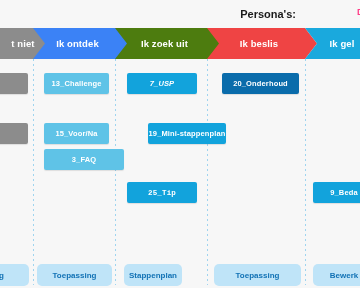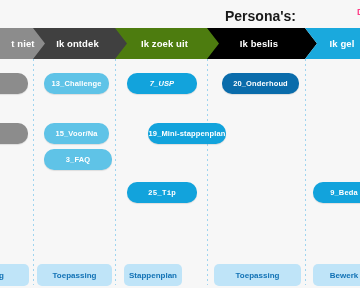--- a/index.html
+++ b/index.html
@@ -12,21 +12,21 @@
 
   
   .header{position:absolute;left:0;top:0;width:360px;height:28px;}
   .hdr-title{
     position:absolute;left:-22px;top:6px;
     font-size:11px;font-weight:bold;color:#ff4d8d;
     white-space:nowrap;background:#f7f7f7;padding:1px 3px;
   }
   .hdr-personas-label{
     position:absolute;right:62px;top:7px;
-    font-size:14px;font-weight:bold;color:#1a1a1a;white-space:nowrap;
+    font-size:11px;font-weight:bold;color:#1a1a1a;white-space:nowrap;
     background:#f7f7f7;padding:1px 2px;
   }
   .hdr-personas-value{
     position:absolute;right:-14px;top:7px;
     font-size:9px;font-weight:bold;color:#ff3d87;white-space:nowrap;
   }
 
   
   .stages{position:absolute;left:0;top:28px;width:360px;height:31px;}
   .chev{
@@ -41,21 +41,21 @@
 
   
   .divider{
     position:absolute;top:59px;width:1px;height:226px;
     background-image:linear-gradient(to bottom,#9fd4ef 0px,#9fd4ef 2px,rgba(0,0,0,0) 2px,rgba(0,0,0,0) 5px);
     background-size:1px 5px;background-repeat:repeat-y;
   }
 
   
   .card{
-    position:absolute;height:21px;border-radius:10px;
+    position:absolute;height:21px;border-radius:2px;
     display:flex;align-items:center;justify-content:center;
     color:#ffffff;font-size:7.5px;font-weight:bold;
     white-space:nowrap;letter-spacing:.15px;
     box-shadow:0 1px 1px rgba(0,0,0,.10);
     overflow:hidden;
   }
 
   
   .pill{
     position:absolute;height:22px;border-radius:5px;
@@ -74,27 +74,27 @@
 <div class="header">
   <div class="hdr-title">...m</div>
   <div class="hdr-personas-label">Persona's:</div>
   <div class="hdr-personas-value">Doe</div>
 </div>
 
 <div class="stages" id="stages-root">
     <div class="chev first" style="left: -24px; width: 100px; background: rgb(140, 140, 140);">
       <span>t niet</span>
     </div>
-    <div class="chev" style="left: 33px; width: 95px; background: #404040;">
+    <div class="chev" style="left: 33px; width: 95px; background: #3b82f6;">
       <span>Ik ontdek</span>
     </div>
     <div class="chev" style="left: 115px; width: 105px; background: #4d7c0f;">
       <span>Ik zoek uit</span>
     </div>
-    <div class="chev" style="left: 207px; width: 110px; background: #000000;">
+    <div class="chev" style="left: 207px; width: 110px; background: #ef4444;">
       <span>Ik beslis</span>
     </div>
     <div class="chev" style="left: 305px; width: 80px; background: rgb(26, 169, 221);">
       <span>Ik gel</span>
     </div>
   </div>
 
 <div id="dividers-root">
     <div class="divider" style="left: 33px;"></div>
     <div class="divider" style="left: 115px;"></div>
@@ -117,21 +117,21 @@
     </div>
     <div class="card" style="left: -20px; top: 123px; width: 48px; background: rgb(140, 140, 140);">
       <span></span>
     </div>
     <div class="card" style="left: 44px; top: 123px; width: 65px; background: rgb(95, 195, 231);">
       <span>15_Voor/Na</span>
     </div>
     <div class="card" style="left: 127px; top: 123px; width: 78px; background: rgb(18, 163, 220); margin-left: 21px;">
       <span>19_Mini-stappenplan</span>
     </div>
-    <div class="card" style="left: 44px; top: 149px; width: 68px; background: rgb(95, 195, 231);">
+    <div class="card" style="left: 44px; top: 149px; width: 80px; background: rgb(95, 195, 231);">
       <span>3_FAQ</span>
     </div>
     <div class="card" style="left: 127px; top: 182px; width: 70px; background: rgb(18, 163, 220); font-family: Liberation Mono, monospace;">
       <span>25_Tip</span>
     </div>
     <div class="card" style="left: 313px; top: 182px; width: 62px; background: rgb(18, 163, 220);">
       <span>9_Beda</span>
     </div>
   </div>
 

